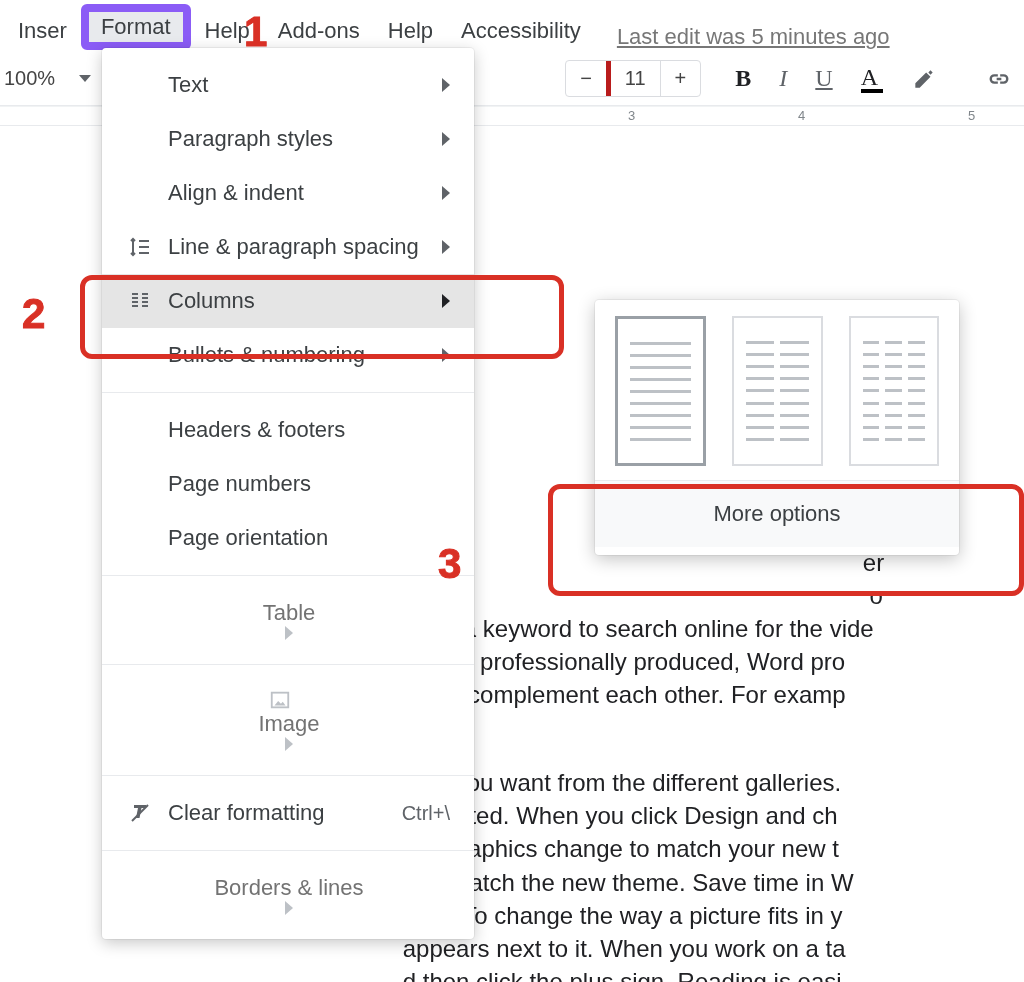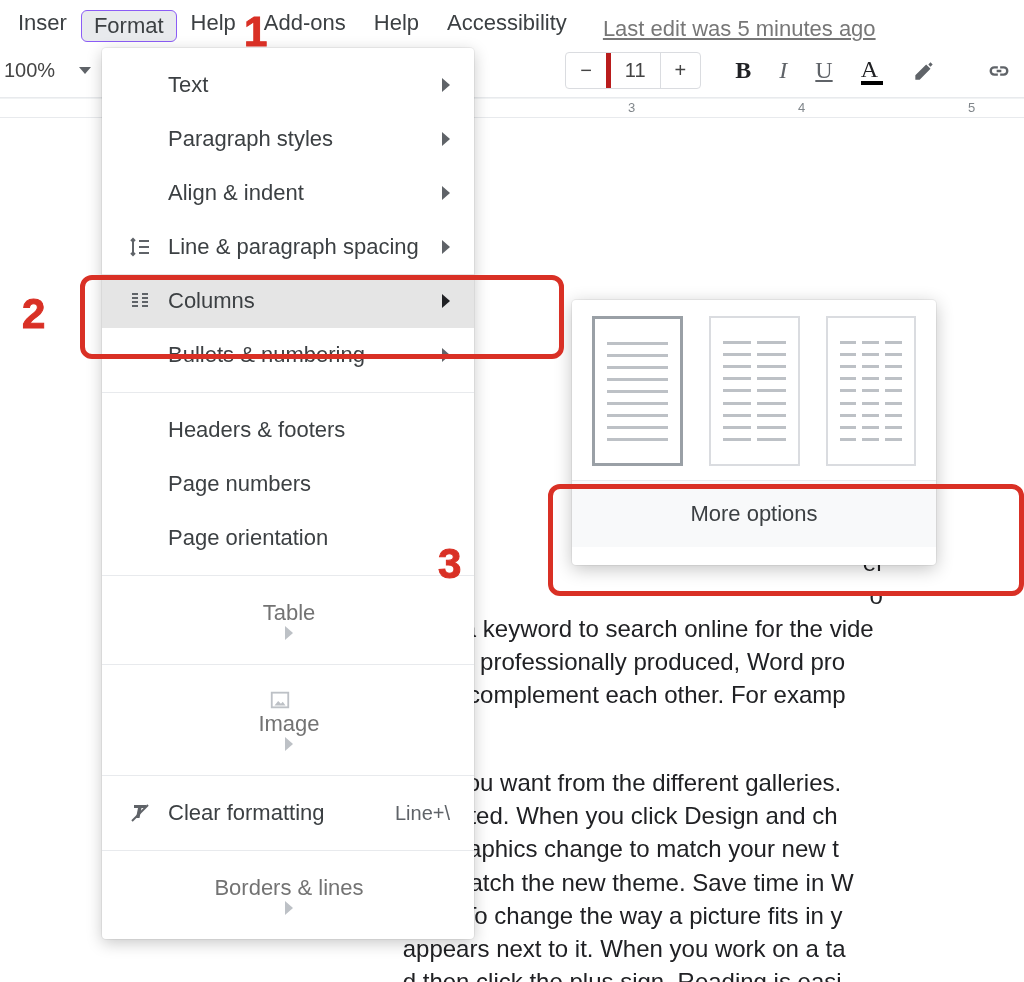--- a/index.html
+++ b/index.html
@@ -21,21 +21,21 @@
     padding: 4px 4px 6px 4px;
     font-size: 22px;
     color: #3c4043;
   }
   .menubar-item {
     padding: 6px 14px;
     border-radius: 4px;
   }
   .menubar-item.active {
     background: #e8eaed;
-    border: 1px solid #8b5cf6;
+    border: 8px solid #8b5cf6;
     border-radius: 6px;
     padding: 2px 12px;
   }
   .lastedit {
     color: #777;
     text-decoration: underline;
     margin-left: 22px;
   }
 
   
@@ -130,27 +130,27 @@
     font-weight: bold;
     color:#d93025;
     -webkit-text-stroke: 1px #d93025;
     z-index: 31;
   }
 
   
   .submenu {
     position:absolute;
     top: 300px;
-    left: 572px;
+    left: 595px;
     width: 364px;
     background:#fff;
     box-shadow: 0 4px 18px rgba(0,0,0,.24), 0 0 0 1px rgba(0,0,0,.05);
     border-radius: 4px;
     z-index: 22;
-    padding-bottom: 18px;
+    padding-bottom: 8px;
   }
   .col-options {
     display:flex;
     gap: 26px;
     padding: 16px 20px 14px 20px;
   }
   .col-opt {
     width: 120px; height: 150px;
     border: 2px solid #dadce0;
     display:flex;
@@ -347,21 +347,21 @@
   </div>
   <div class="dd-div"></div>
   <div class="dd-item">
     <span class="icon-slot">
       <svg width="24" height="24" viewBox="0 0 24 24">
           <path fill="#5f6368" d="M6 4h12v3h-4.5l-2 10H8l2-10H6V4z"></path>
           <path stroke="#5f6368" stroke-width="2" d="M4 20L20 4"></path>
         </svg>
     </span>
     <span class="label">Clear formatting</span>
-    <span class="shortcut">Line+\</span>
+    <span class="shortcut">Ctrl+\</span>
   </div>
   <div class="dd-div"></div>
   <div class="dd-item disabled">
     <span class="icon-slot"></span>
     <span class="label">Borders &amp; lines</span>
     <span class="arrow"></span>
   </div>
 </div>
 
 <div class="submenu">

